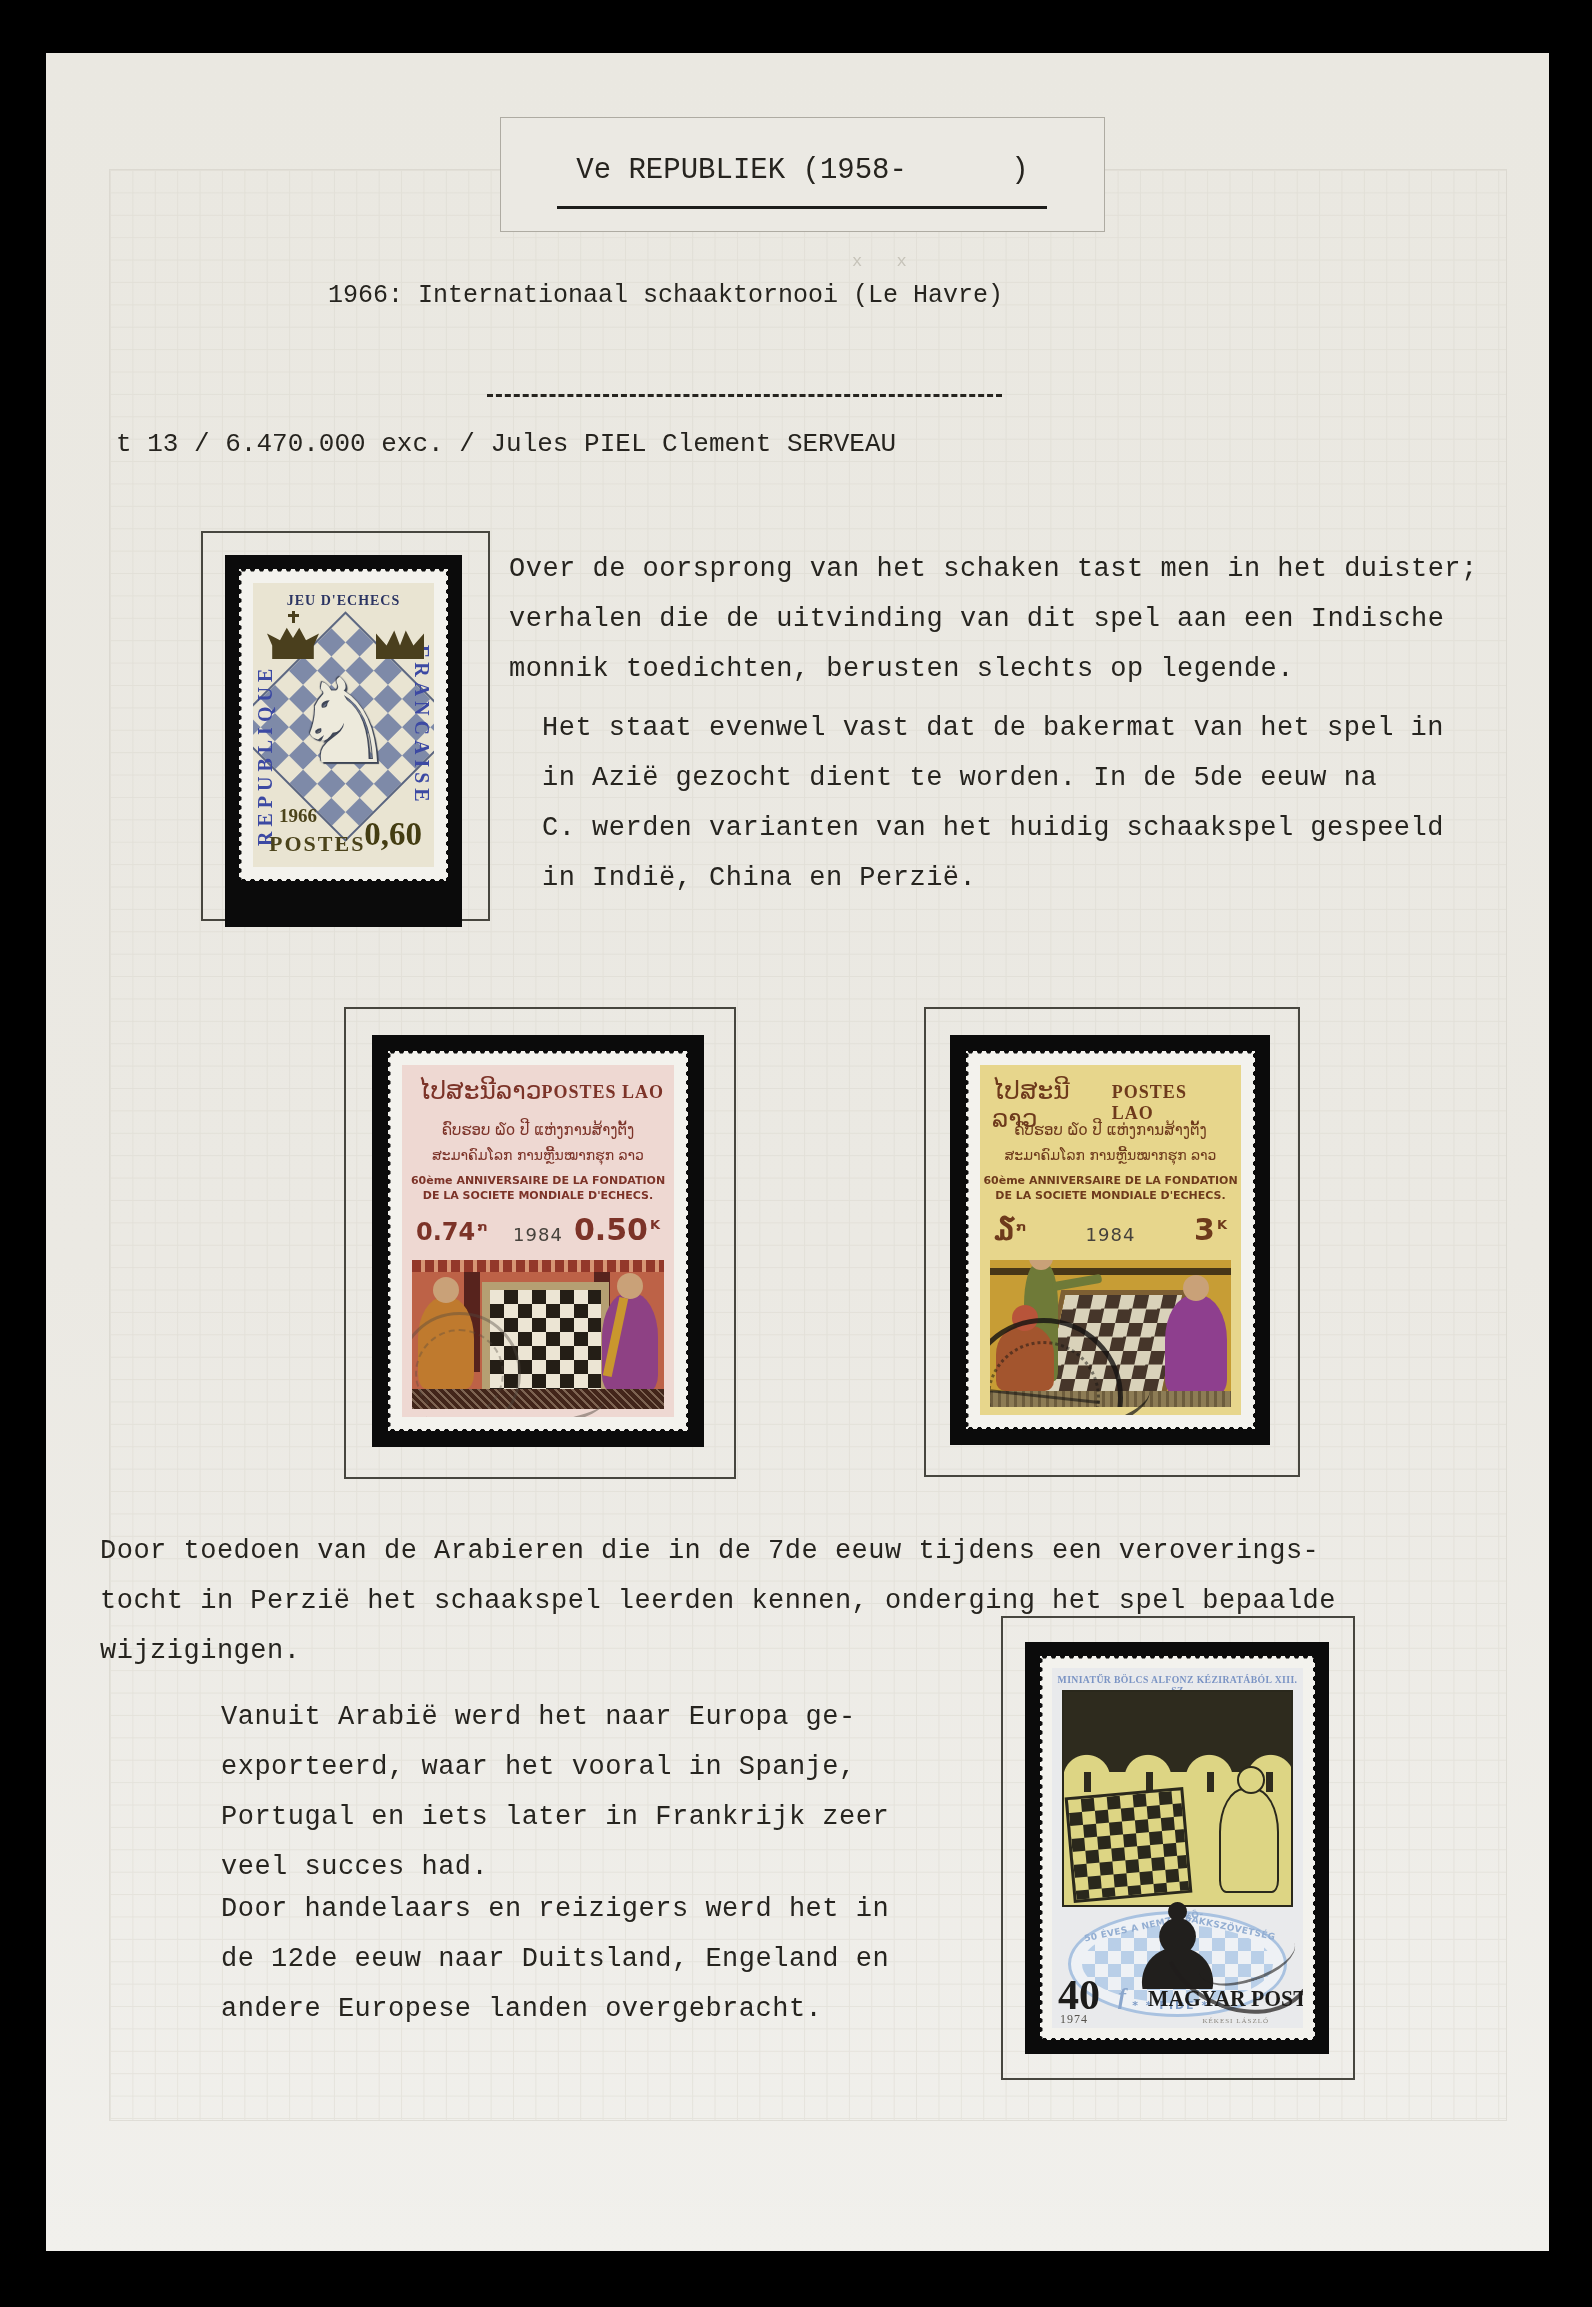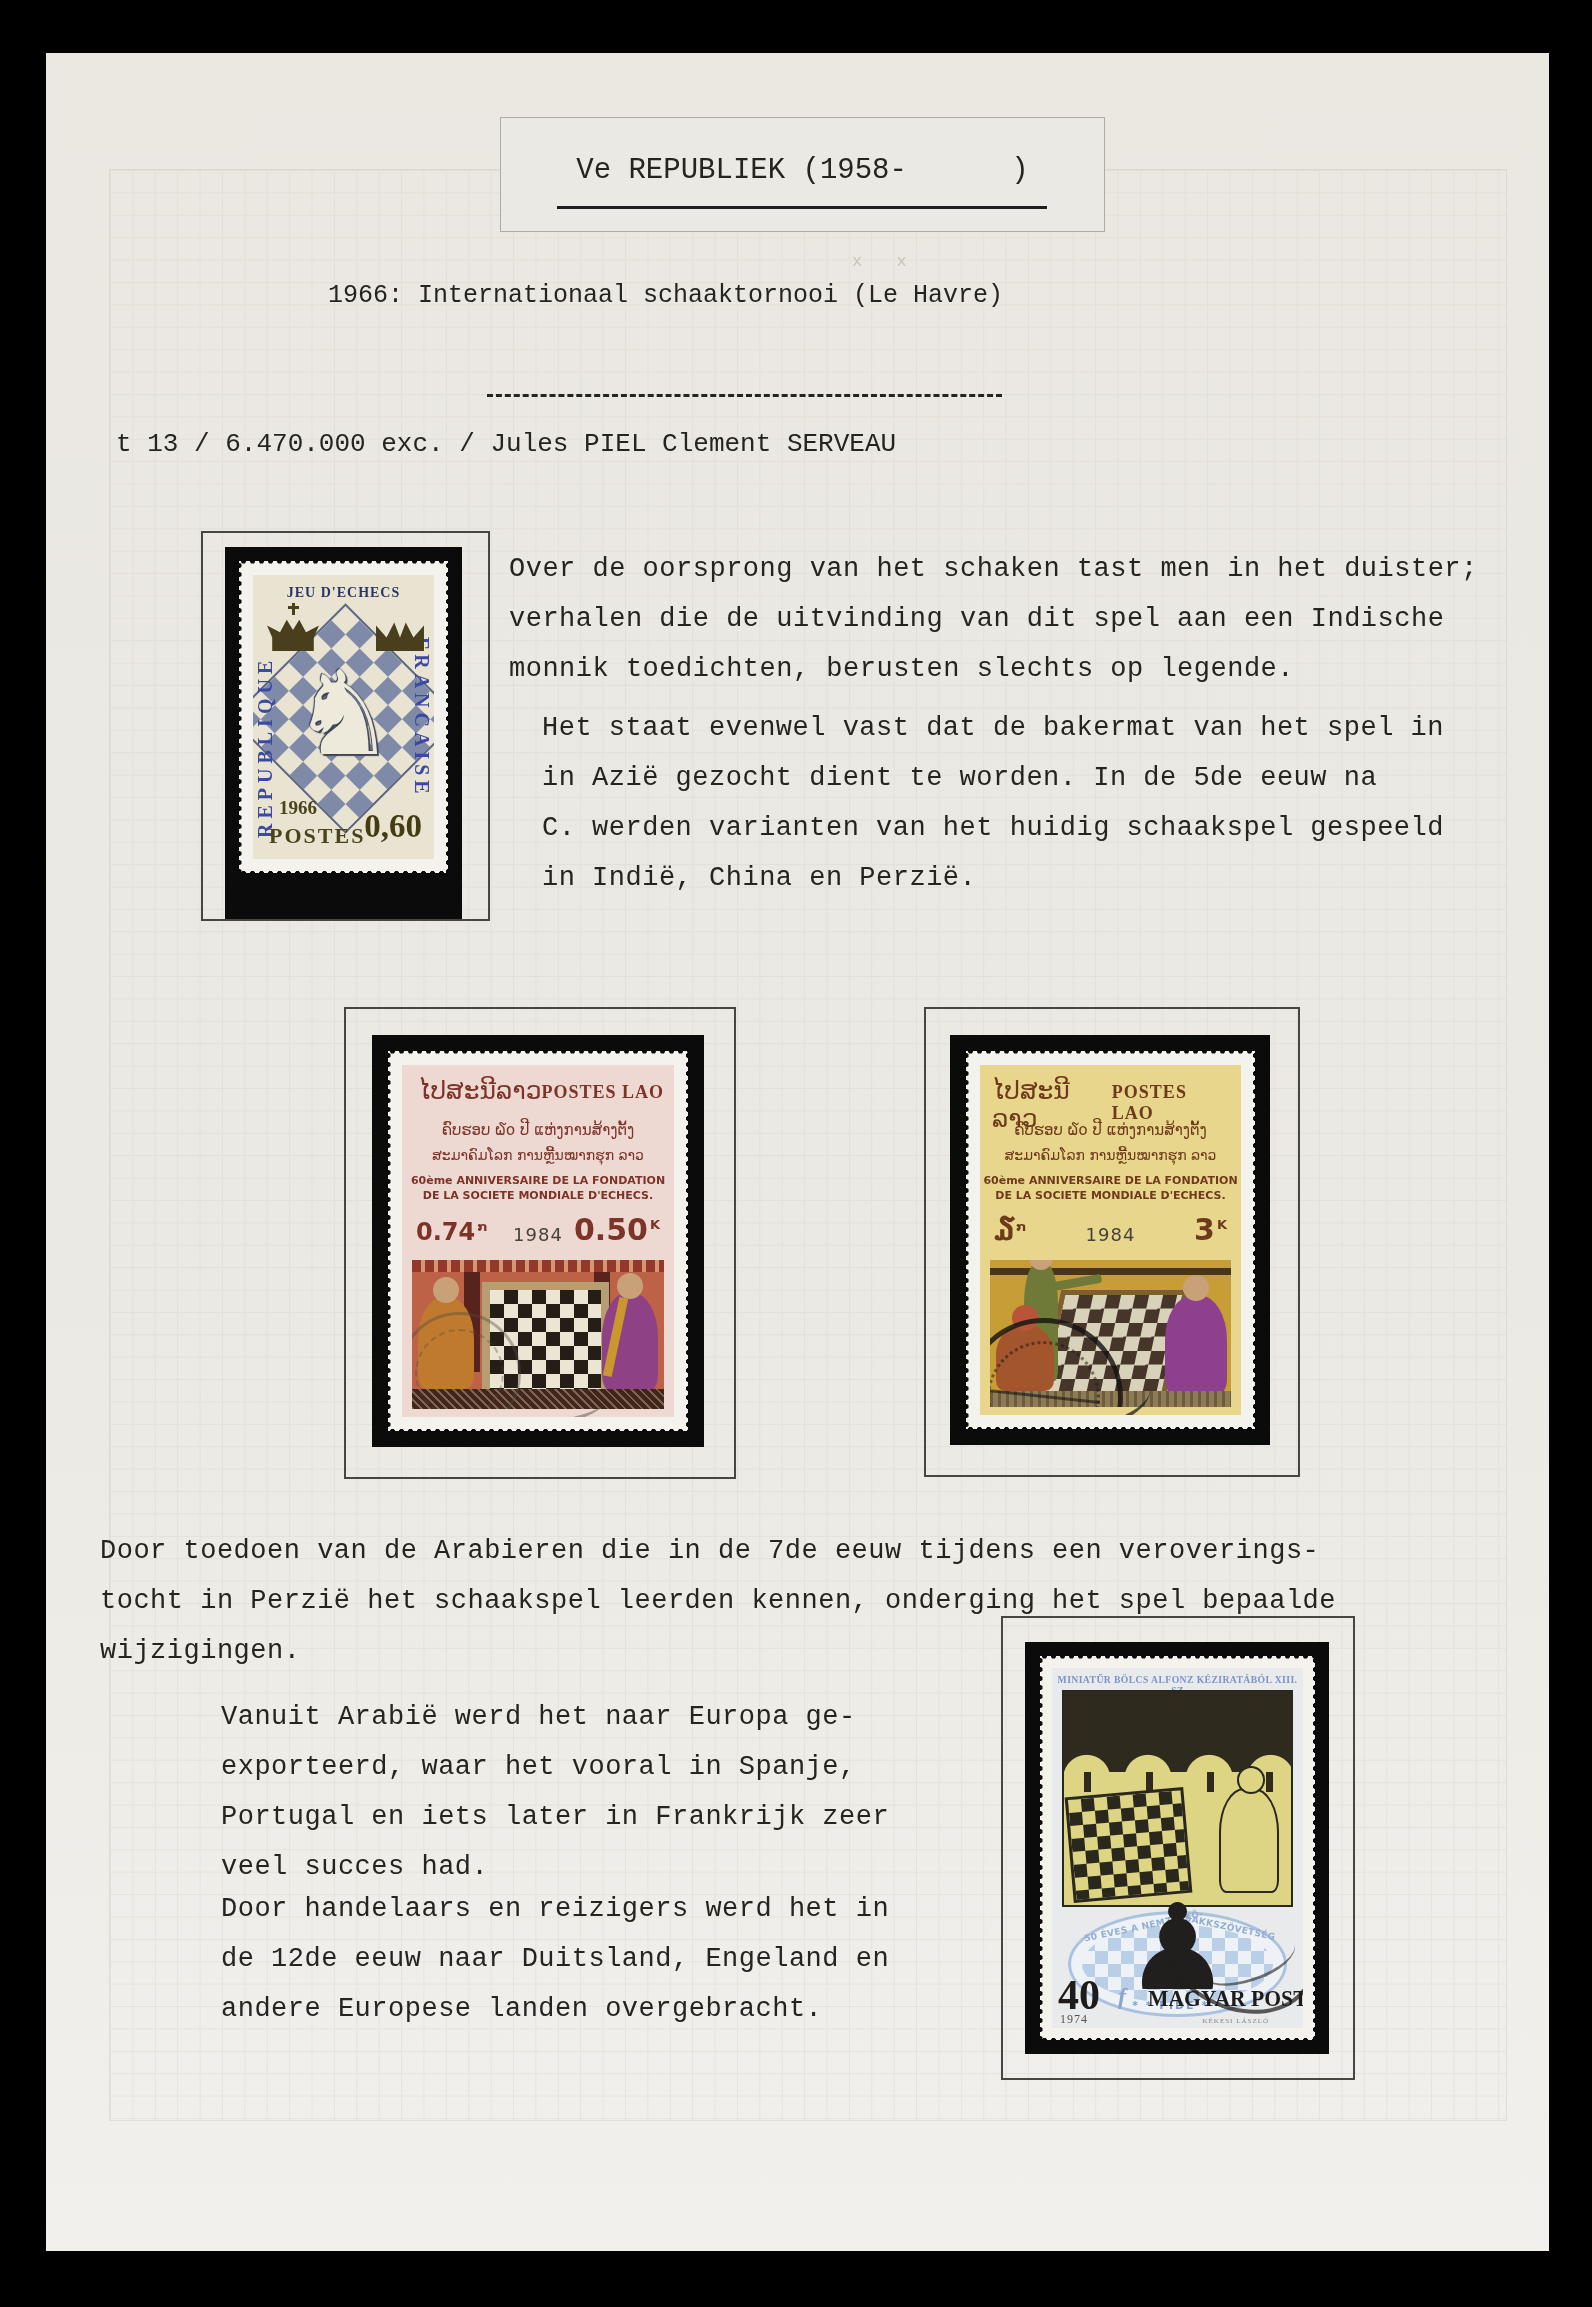--- a/index.html
+++ b/index.html
@@ -35,21 +35,21 @@
      background-image:radial-gradient(circle,#0b0b0b 2.3px,transparent 2.9px),
                       radial-gradient(circle,#0b0b0b 2.3px,transparent 2.9px),
                       radial-gradient(circle,#0b0b0b 2.3px,transparent 2.9px),
                       radial-gradient(circle,#0b0b0b 2.3px,transparent 2.9px);
      background-size:9px 9px;
      background-repeat:repeat-x,repeat-x,repeat-y,repeat-y;
      background-position:0 -4.5px,0 calc(100% + 4.5px),-4.5px 0,calc(100% + 4.5px) 0;}
   .design{position:absolute;inset:14px;overflow:hidden;}
   
   #fr-frame{left:201px;top:531px;width:285px;height:386px;}
-  #fr-mount{left:22px;top:14px;width:237px;height:372px;}
+  #fr-mount{left:22px;top:22px;width:237px;height:372px;}
   #fr-stamp{left:14px;top:14px;width:209px;height:312px;}
   #fr-design{background:#e9e4d2;font-family:"Liberation Serif","DejaVu Serif",serif;}
   #fr-title{position:absolute;top:10px;left:0;right:0;text-align:center;font-size:14px;font-weight:bold;
         color:#2c3563;letter-spacing:1px;z-index:4;}
   .crown{position:absolute;z-index:4;}
   #crownL{left:14px;top:34px;width:52px;height:42px;}
   #crownR{right:10px;top:38px;width:48px;height:38px;}
   .crown-shape{position:absolute;left:0;right:0;bottom:0;top:8px;background:#4a3f1d;}
   #crownL .crown-shape{clip-path:polygon(10% 100%,10% 60%,0% 25%,25% 45%,38% 8%,50% 38%,62% 8%,75% 45%,100% 25%,90% 60%,90% 100%);}
   #crownR .crown-shape{clip-path:polygon(0 100%,0 15%,22% 55%,38% 5%,50% 55%,62% 5%,78% 55%,100% 15%,100% 100%);}

